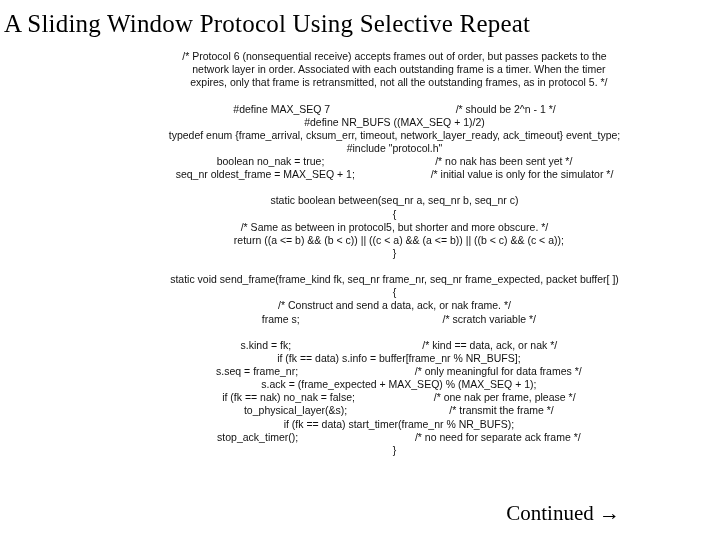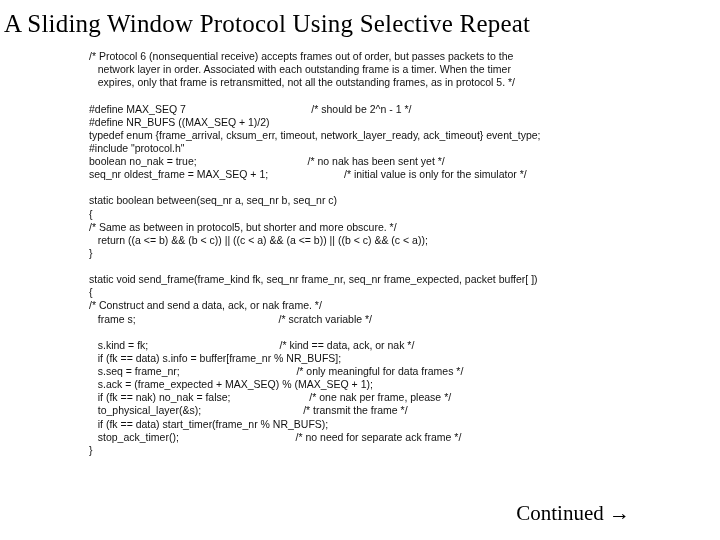--- a/index.html
+++ b/index.html
@@ -26,24 +26,25 @@
     letter-spacing: 0.2px;
   }
   .code-block {
     font-family: Arial, Helvetica, sans-serif;
     font-size: 10.5px;
     line-height: 1.25;
     color: #111;
     white-space: pre;
     margin-left: 85px;
     margin-top: 6px;
+    text-align: center;
   }
   .continued {
     position: absolute;
-    right: 90px;
+    right: 100px;
     bottom: 14px;
     font-size: 21px;
     font-family: "Times New Roman", Times, serif;
     text-align: center;
   }
 </style>
 </head>
 <body>
 
 <div class="slide">

